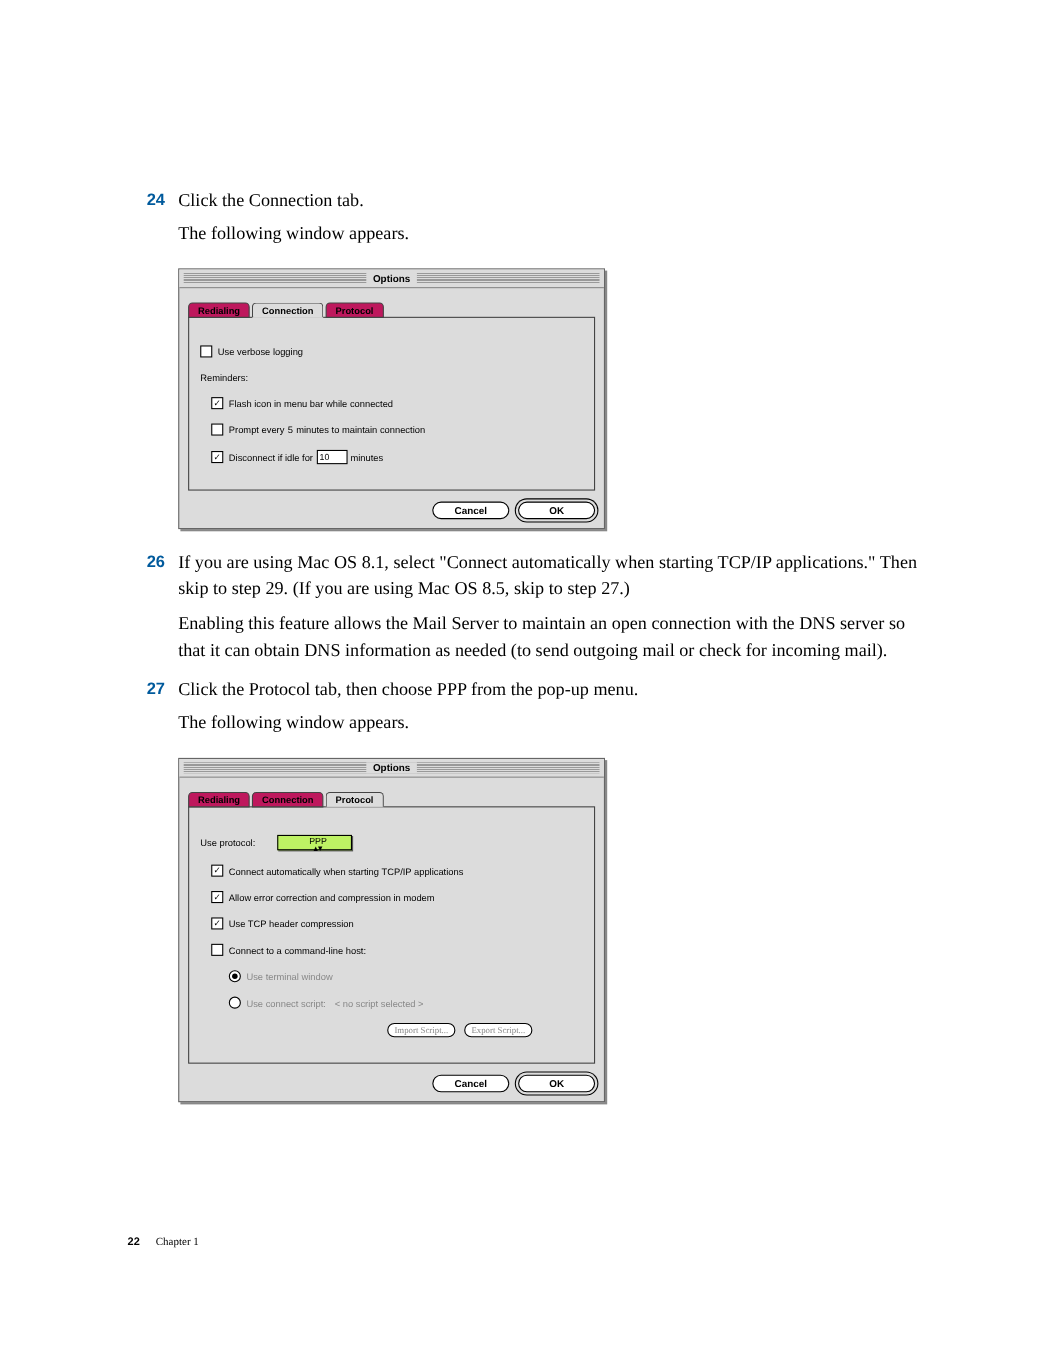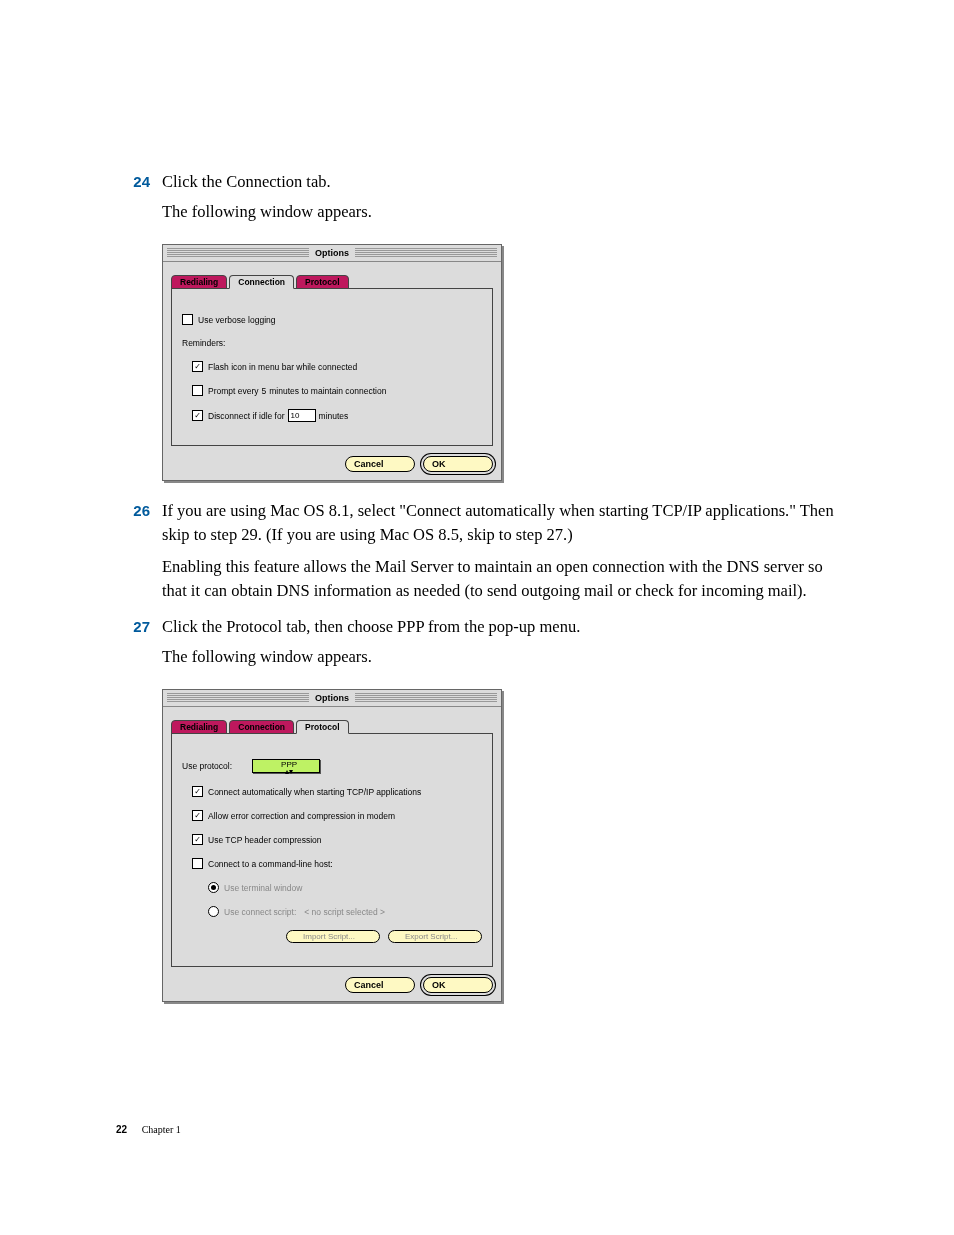--- a/index.html
+++ b/index.html
@@ -36,21 +36,21 @@
     font-size: 16.5px;
     line-height: 24px;
   }
   .step-body p {
     margin: 0 0 6px 0;
   }
 
   
   .mac-window {
     margin: 14px 0 18px 52px;
-    width: 340px;
+    width: 388px;
     box-sizing: border-box;
     background: #dcdcdc;
     border: 1px solid #666;
     box-shadow: 2px 2px 0 #888;
     font-family: Geneva, Verdana, sans-serif;
     font-size: 8.5px;
     color: #000;
   }
   .titlebar {
     position: relative;
@@ -157,36 +157,38 @@
     margin: 8px 0 4px 0;
   }
   .button-row {
     display: flex;
     justify-content: flex-end;
     gap: 8px;
     margin-top: 10px;
   }
   .mac-btn {
     min-width: 52px;
+    text-align: center;
     padding: 2px 8px;
     border: 1px solid #000;
     border-radius: 9px;
-    background: #fef9c3;
+    background: #ffffff;
     font-weight: bold;
     font-size: 9px;
   }
   .mac-btn.default {
     box-shadow: 0 0 0 2px #dcdcdc, 0 0 0 3px #000;
   }
   .mac-btn.small {
     min-width: 60px;
     font-weight: normal;
     font-size: 8px;
-    padding: 1px 16px;
+    padding: 1px 0;
     border-radius: 7px;
+    font-family: Liberation Serif, serif;
   }
   .popup {
     display: inline-flex;
     align-items: center;
     border: 1px solid #000;
     background: #bef264;
     box-shadow: 1px 1px 0 #555;
     padding: 0 0 0 6px;
     height: 12px;
     font-size: 8px;

